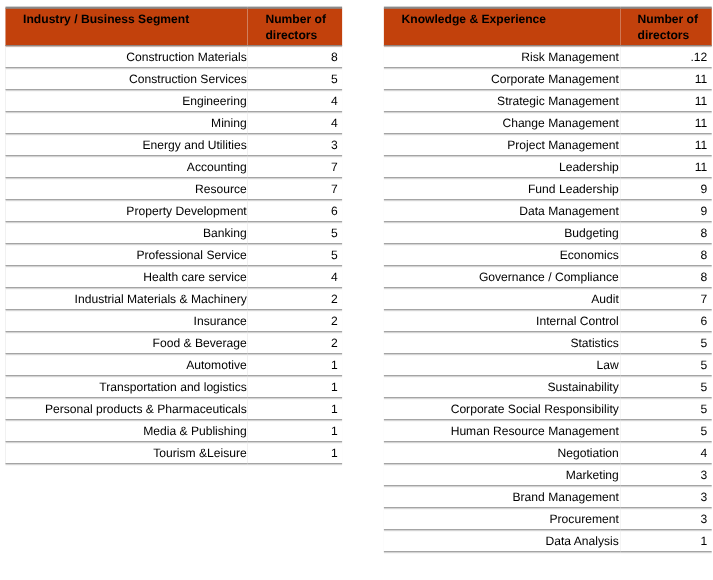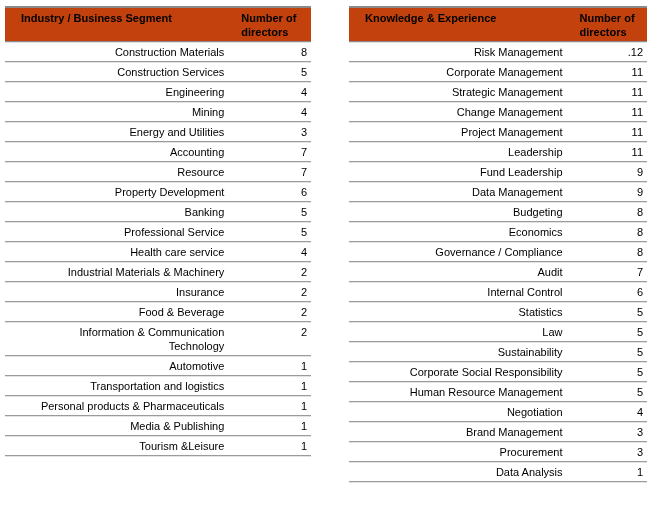--- a/index.html
+++ b/index.html
@@ -120,25 +120,20 @@
   </tr>
         <tr>
     <td class="lbl">Insurance</td>
     <td class="val">2</td>
   </tr>
         <tr>
     <td class="lbl">Food &amp; Beverage</td>
     <td class="val">2</td>
   </tr>
         <tr>
-    <td class="lbl">Information &amp; Communication
-Technology</td>
-    <td class="val">2</td>
-  </tr>
-        <tr>
     <td class="lbl">Automotive</td>
     <td class="val">1</td>
   </tr>
         <tr>
     <td class="lbl">Transportation and logistics</td>
     <td class="val">1</td>
   </tr>
         <tr>
     <td class="lbl">Personal products &amp; Pharmaceuticals</td>
     <td class="val">1</td>
@@ -236,20 +231,24 @@
   </tr>
         <tr>
     <td class="lbl">Human Resource Management</td>
     <td class="val">5</td>
   </tr>
         <tr>
     <td class="lbl">Negotiation</td>
     <td class="val">4</td>
   </tr>
         <tr>
+    <td class="lbl">Marketing</td>
+    <td class="val">3</td>
+  </tr>
+        <tr>
     <td class="lbl">Brand Management</td>
     <td class="val">3</td>
   </tr>
         <tr>
     <td class="lbl">Procurement</td>
     <td class="val">3</td>
   </tr>
         <tr>
     <td class="lbl">Data Analysis</td>
     <td class="val">1</td>

